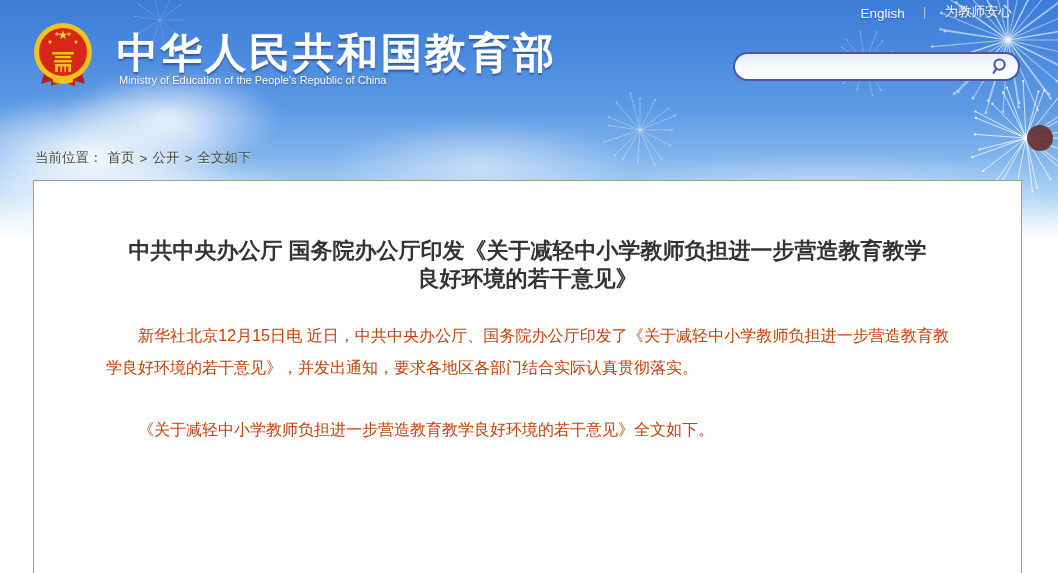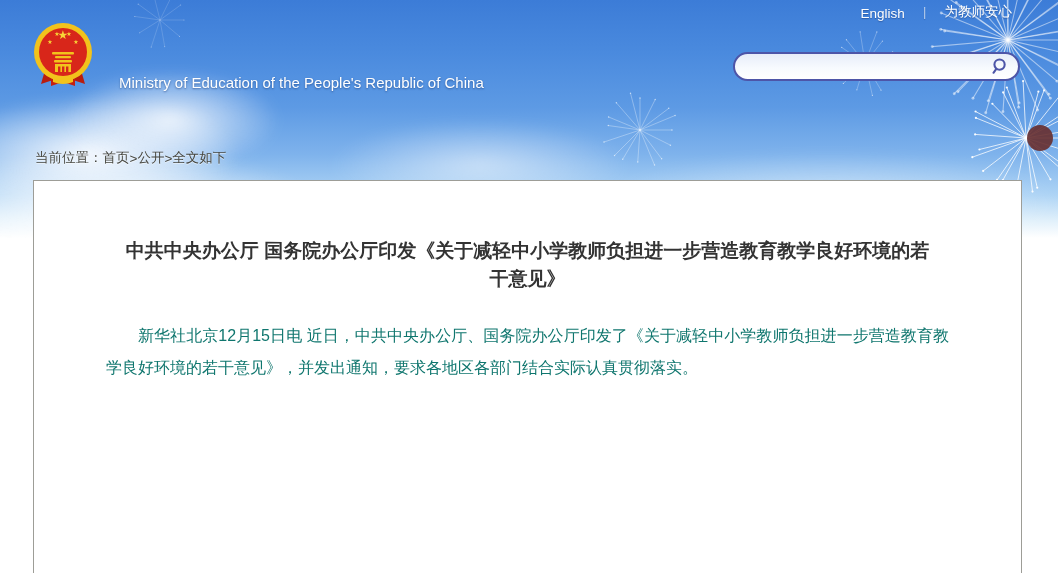--- a/index.html
+++ b/index.html
@@ -20,50 +20,50 @@
   .c4 { left:330px; top:120px; width:300px; height:90px; opacity:.55; }
   .c5 { left:600px; top:150px; width:460px; height:110px; opacity:.45; }
 
   .puff { position:absolute; }
 
   
   .emblem { position:absolute; left:31px; top:22px; width:64px; height:68px; }
   .site-title { position:absolute; left:117px; top:26px; color:#fff; font-weight:bold;
     font-size:41px; letter-spacing:3px;
     text-shadow:0 2px 2px rgba(25,55,115,.65), 0 0 1px #fff; }
-  .site-sub { position:absolute; left:119px; top:74px; color:#fff; font-size:15px;
+  .site-sub { position:absolute; left:119px; top:74px; color:#fff; font-size:11px;
     text-shadow:0 1px 2px rgba(25,55,115,.6); }
 
   .top-links { position:absolute; right:46px; top:3px; color:#fff; font-size:13.5px;
     display:flex; align-items:flex-end; gap:14px; text-shadow:0 1px 1px rgba(25,55,115,.5); }
   .top-links a { color:#fff; text-decoration:none; cursor:pointer; }
   .top-sep { opacity:.85; font-size:12px; }
 
   .searchbar { position:absolute; left:733px; top:52px; width:287px; height:29px;
     border:2px solid #4d55a8; border-radius:15px;
     background:linear-gradient(180deg,#e7edf9 0%,#f7fafe 55%,#ffffff 100%);
     display:flex; align-items:center; }
   .searchbar input { flex:1; border:none; outline:none; background:transparent;
     height:100%; padding:0 6px 0 14px; font-size:14px; color:#333; }
   .search-btn { width:30px; height:100%; border:none; background:transparent;
     display:flex; align-items:center; justify-content:center; cursor:pointer; padding-right:6px; }
 
   
   .breadcrumb { position:absolute; left:35px; top:149px; font-size:13.5px; color:#474740;
-    text-shadow:0 1px 0 rgba(255,255,255,.5); display:flex; align-items:center; }
+    text-shadow:0 1px 0 rgba(255,255,255,.5); display:flex; gap:5px; align-items:center; }
   .breadcrumb a { color:#474740; text-decoration:none; cursor:pointer;font-family:Liberation Serif, serif; }
   .crumb-sep { color:#474740; }
 
   
   .panel { position:absolute; left:33px; top:180px; width:989px; height:420px;
     background:#fff; border:1px solid #9d9d97; border-bottom:none; padding:56px 72px 0 72px; }
-  .article-title { width:810px; margin:0 auto; text-align:center; font-size:19px;
+  .article-title { width:810px; margin:0 auto; text-align:center; font-size:22px;
     font-weight:bold; color:#333; line-height:28px; }
   .article-body { margin-top:27px; }
-  .article-body p { font-size:16px; color:#0f766e; line-height:32px; text-indent:2em;
+  .article-body p { font-size:16px; color:#c2410c; line-height:32px; text-indent:2em;
     margin-bottom:30px; text-align:justify; }
 </style>
 </head>
 <body>
 
 <div class="page">
 
   <div class="sky">
     <div class="cloud c1"></div>
     <div class="cloud c2"></div>
@@ -309,20 +309,21 @@
       <rect x="21" y="30" width="22" height="2.4" rx="1" fill="#f2c31c"></rect>
       <rect x="24" y="34" width="16" height="2.2" rx="1" fill="#f2c31c"></rect>
       <rect x="23" y="38" width="18" height="2.4" rx="1" fill="#f2c31c"></rect>
       <rect x="24" y="42" width="16" height="8" fill="#f2c31c"></rect>
       <rect x="27" y="44.5" width="2.4" height="5.5" fill="#d8261a"></rect>
       <rect x="31" y="44.5" width="2.4" height="5.5" fill="#d8261a"></rect>
       <rect x="35" y="44.5" width="2.4" height="5.5" fill="#d8261a"></rect>
       <path d="M22 56 Q32 60 42 56 L42 60 Q32 64 22 60 Z" fill="#f2c31c"></path>
     </svg>
 
+    <div class="site-title">中华人民共和国教育部</div>
     <div class="site-sub">Ministry of Education of the People's Republic of China</div>
 
     <div class="top-links">
       <a>English</a>
       <span class="top-sep">｜</span>
       <a>为教师安心</a>
     </div>
 
     <div class="searchbar">
       <input type="text" value="" placeholder="" style="">
@@ -341,16 +342,17 @@
       <a>公开</a>
       <span class="crumb-sep">&gt;</span>
       <a>全文如下</a>
     </div>
   </div>
 
   <div class="panel">
     <h1 class="article-title">中共中央办公厅 国务院办公厅印发《关于减轻中小学教师负担进一步营造教育教学良好环境的若干意见》</h1>
     <div class="article-body">
       <p>新华社北京12月15日电 近日，中共中央办公厅、国务院办公厅印发了《关于减轻中小学教师负担进一步营造教育教学良好环境的若干意见》，并发出通知，要求各地区各部门结合实际认真贯彻落实。</p>
+      <p>《关于减轻中小学教师负担进一步营造教育教学良好环境的若干意见》全文如下。</p>
     </div>
   </div>
 
 </div>
 
 </body></html>

